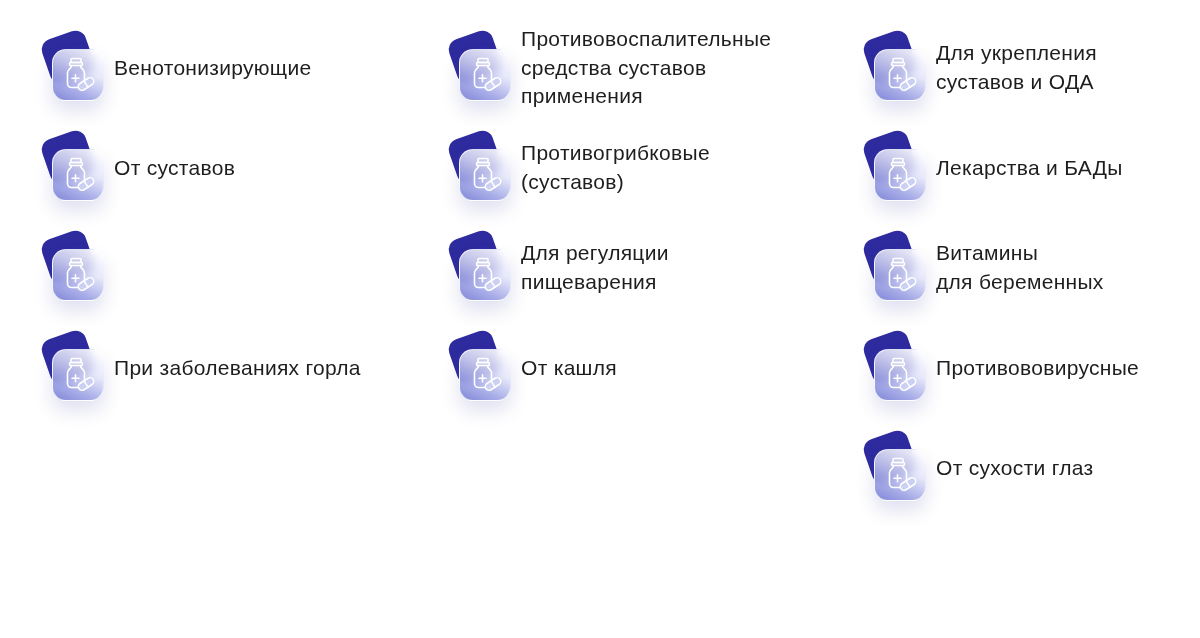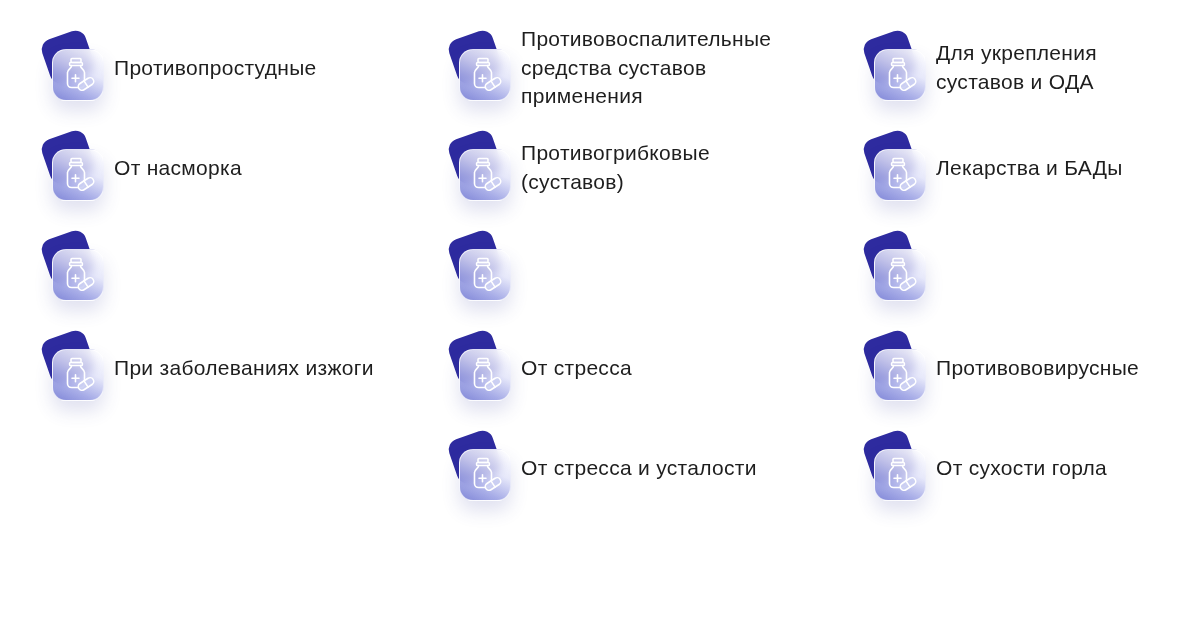--- a/index.html
+++ b/index.html
@@ -104,94 +104,94 @@
 
           <path class="ln" d="M16 25.3 H23 M19.5 21.8 V28.8"></path>
 
           <g transform="rotate(-33 30 31)">
             <rect class="cap-fill" x="21.5" y="27.3" width="17" height="7.4" rx="3.7"></rect>
             <line class="ln" x1="30" y1="27.3" x2="30" y2="34.7"></line>
           </g>
         </svg>
       </span>
     </span>
-    <span class="label">Противопростудные</span>
-  </a>
-
-
-
-  <a class="item">
-    <span class="icon">
-      <span class="icon-back"></span>
-      <span class="icon-glass">
-        <svg class="glyph" viewBox="0 0 44 44" aria-hidden="true">
-
-          <rect class="ln" x="15" y="5.5" width="10" height="4" rx="0.9"></rect>
-
-          <rect class="ln" x="13.6" y="9.5" width="12.8" height="3" rx="1.1"></rect>
-
-          <path class="ln" d="M15.6 12.5 C15.6 15.6 11.5 16.2 11.5 19.6 L11.5 30.5 C11.5 32.7 13.3 34.5 15.5 34.5 L24.5 34.5 C26.7 34.5 28.5 32.7 28.5 30.5 L28.5 19.6 C28.5 16.2 24.4 15.6 24.4 12.5"></path>
-
-          <path class="ln" d="M16 25.3 H23 M19.5 21.8 V28.8"></path>
-
-          <g transform="rotate(-33 30 31)">
-            <rect class="cap-fill" x="21.5" y="27.3" width="17" height="7.4" rx="3.7"></rect>
-            <line class="ln" x1="30" y1="27.3" x2="30" y2="34.7"></line>
-          </g>
-        </svg>
-      </span>
-    </span>
-    <span class="label">От насморка</span>
-  </a>
-
-  <a class="item">
-    <span class="icon">
-      <span class="icon-back"></span>
-      <span class="icon-glass">
-        <svg class="glyph" viewBox="0 0 44 44" aria-hidden="true">
-
-          <rect class="ln" x="15" y="5.5" width="10" height="4" rx="0.9"></rect>
-
-          <rect class="ln" x="13.6" y="9.5" width="12.8" height="3" rx="1.1"></rect>
-
-          <path class="ln" d="M15.6 12.5 C15.6 15.6 11.5 16.2 11.5 19.6 L11.5 30.5 C11.5 32.7 13.3 34.5 15.5 34.5 L24.5 34.5 C26.7 34.5 28.5 32.7 28.5 30.5 L28.5 19.6 C28.5 16.2 24.4 15.6 24.4 12.5"></path>
-
-          <path class="ln" d="M16 25.3 H23 M19.5 21.8 V28.8"></path>
-
-          <g transform="rotate(-33 30 31)">
-            <rect class="cap-fill" x="21.5" y="27.3" width="17" height="7.4" rx="3.7"></rect>
-            <line class="ln" x1="30" y1="27.3" x2="30" y2="34.7"></line>
-          </g>
-        </svg>
-      </span>
-    </span>
-  </a>
-
-  <a class="item">
-    <span class="icon">
-      <span class="icon-back"></span>
-      <span class="icon-glass">
-        <svg class="glyph" viewBox="0 0 44 44" aria-hidden="true">
-
-          <rect class="ln" x="15" y="5.5" width="10" height="4" rx="0.9"></rect>
-
-          <rect class="ln" x="13.6" y="9.5" width="12.8" height="3" rx="1.1"></rect>
-
-          <path class="ln" d="M15.6 12.5 C15.6 15.6 11.5 16.2 11.5 19.6 L11.5 30.5 C11.5 32.7 13.3 34.5 15.5 34.5 L24.5 34.5 C26.7 34.5 28.5 32.7 28.5 30.5 L28.5 19.6 C28.5 16.2 24.4 15.6 24.4 12.5"></path>
-
-          <path class="ln" d="M16 25.3 H23 M19.5 21.8 V28.8"></path>
-
-          <g transform="rotate(-33 30 31)">
-            <rect class="cap-fill" x="21.5" y="27.3" width="17" height="7.4" rx="3.7"></rect>
-            <line class="ln" x1="30" y1="27.3" x2="30" y2="34.7"></line>
-          </g>
-        </svg>
-      </span>
-    </span>
-    <span class="label">При заболеваниях изжоги</span>
+    <span class="label">Венотонизирующие</span>
+  </a>
+
+
+
+  <a class="item">
+    <span class="icon">
+      <span class="icon-back"></span>
+      <span class="icon-glass">
+        <svg class="glyph" viewBox="0 0 44 44" aria-hidden="true">
+
+          <rect class="ln" x="15" y="5.5" width="10" height="4" rx="0.9"></rect>
+
+          <rect class="ln" x="13.6" y="9.5" width="12.8" height="3" rx="1.1"></rect>
+
+          <path class="ln" d="M15.6 12.5 C15.6 15.6 11.5 16.2 11.5 19.6 L11.5 30.5 C11.5 32.7 13.3 34.5 15.5 34.5 L24.5 34.5 C26.7 34.5 28.5 32.7 28.5 30.5 L28.5 19.6 C28.5 16.2 24.4 15.6 24.4 12.5"></path>
+
+          <path class="ln" d="M16 25.3 H23 M19.5 21.8 V28.8"></path>
+
+          <g transform="rotate(-33 30 31)">
+            <rect class="cap-fill" x="21.5" y="27.3" width="17" height="7.4" rx="3.7"></rect>
+            <line class="ln" x1="30" y1="27.3" x2="30" y2="34.7"></line>
+          </g>
+        </svg>
+      </span>
+    </span>
+    <span class="label">От суставов</span>
+  </a>
+
+  <a class="item">
+    <span class="icon">
+      <span class="icon-back"></span>
+      <span class="icon-glass">
+        <svg class="glyph" viewBox="0 0 44 44" aria-hidden="true">
+
+          <rect class="ln" x="15" y="5.5" width="10" height="4" rx="0.9"></rect>
+
+          <rect class="ln" x="13.6" y="9.5" width="12.8" height="3" rx="1.1"></rect>
+
+          <path class="ln" d="M15.6 12.5 C15.6 15.6 11.5 16.2 11.5 19.6 L11.5 30.5 C11.5 32.7 13.3 34.5 15.5 34.5 L24.5 34.5 C26.7 34.5 28.5 32.7 28.5 30.5 L28.5 19.6 C28.5 16.2 24.4 15.6 24.4 12.5"></path>
+
+          <path class="ln" d="M16 25.3 H23 M19.5 21.8 V28.8"></path>
+
+          <g transform="rotate(-33 30 31)">
+            <rect class="cap-fill" x="21.5" y="27.3" width="17" height="7.4" rx="3.7"></rect>
+            <line class="ln" x1="30" y1="27.3" x2="30" y2="34.7"></line>
+          </g>
+        </svg>
+      </span>
+    </span>
+  </a>
+
+  <a class="item">
+    <span class="icon">
+      <span class="icon-back"></span>
+      <span class="icon-glass">
+        <svg class="glyph" viewBox="0 0 44 44" aria-hidden="true">
+
+          <rect class="ln" x="15" y="5.5" width="10" height="4" rx="0.9"></rect>
+
+          <rect class="ln" x="13.6" y="9.5" width="12.8" height="3" rx="1.1"></rect>
+
+          <path class="ln" d="M15.6 12.5 C15.6 15.6 11.5 16.2 11.5 19.6 L11.5 30.5 C11.5 32.7 13.3 34.5 15.5 34.5 L24.5 34.5 C26.7 34.5 28.5 32.7 28.5 30.5 L28.5 19.6 C28.5 16.2 24.4 15.6 24.4 12.5"></path>
+
+          <path class="ln" d="M16 25.3 H23 M19.5 21.8 V28.8"></path>
+
+          <g transform="rotate(-33 30 31)">
+            <rect class="cap-fill" x="21.5" y="27.3" width="17" height="7.4" rx="3.7"></rect>
+            <line class="ln" x1="30" y1="27.3" x2="30" y2="34.7"></line>
+          </g>
+        </svg>
+      </span>
+    </span>
+    <span class="label">При заболеваниях горла</span>
   </a>
 </div>
     <div class="col">
   <a class="item">
     <span class="icon">
       <span class="icon-back"></span>
       <span class="icon-glass">
         <svg class="glyph" viewBox="0 0 44 44" aria-hidden="true">
 
           <rect class="ln" x="15" y="5.5" width="10" height="4" rx="0.9"></rect>
@@ -254,69 +254,48 @@
 
           <path class="ln" d="M16 25.3 H23 M19.5 21.8 V28.8"></path>
 
           <g transform="rotate(-33 30 31)">
             <rect class="cap-fill" x="21.5" y="27.3" width="17" height="7.4" rx="3.7"></rect>
             <line class="ln" x1="30" y1="27.3" x2="30" y2="34.7"></line>
           </g>
         </svg>
       </span>
     </span>
-  </a>
-
-  <a class="item">
-    <span class="icon">
-      <span class="icon-back"></span>
-      <span class="icon-glass">
-        <svg class="glyph" viewBox="0 0 44 44" aria-hidden="true">
-
-          <rect class="ln" x="15" y="5.5" width="10" height="4" rx="0.9"></rect>
-
-          <rect class="ln" x="13.6" y="9.5" width="12.8" height="3" rx="1.1"></rect>
-
-          <path class="ln" d="M15.6 12.5 C15.6 15.6 11.5 16.2 11.5 19.6 L11.5 30.5 C11.5 32.7 13.3 34.5 15.5 34.5 L24.5 34.5 C26.7 34.5 28.5 32.7 28.5 30.5 L28.5 19.6 C28.5 16.2 24.4 15.6 24.4 12.5"></path>
-
-          <path class="ln" d="M16 25.3 H23 M19.5 21.8 V28.8"></path>
-
-          <g transform="rotate(-33 30 31)">
-            <rect class="cap-fill" x="21.5" y="27.3" width="17" height="7.4" rx="3.7"></rect>
-            <line class="ln" x1="30" y1="27.3" x2="30" y2="34.7"></line>
-          </g>
-        </svg>
-      </span>
-    </span>
-    <span class="label">От стресса</span>
-  </a>
-
-  <a class="item">
-    <span class="icon">
-      <span class="icon-back"></span>
-      <span class="icon-glass">
-        <svg class="glyph" viewBox="0 0 44 44" aria-hidden="true">
-
-          <rect class="ln" x="15" y="5.5" width="10" height="4" rx="0.9"></rect>
-
-          <rect class="ln" x="13.6" y="9.5" width="12.8" height="3" rx="1.1"></rect>
-
-          <path class="ln" d="M15.6 12.5 C15.6 15.6 11.5 16.2 11.5 19.6 L11.5 30.5 C11.5 32.7 13.3 34.5 15.5 34.5 L24.5 34.5 C26.7 34.5 28.5 32.7 28.5 30.5 L28.5 19.6 C28.5 16.2 24.4 15.6 24.4 12.5"></path>
-
-          <path class="ln" d="M16 25.3 H23 M19.5 21.8 V28.8"></path>
-
-          <g transform="rotate(-33 30 31)">
-            <rect class="cap-fill" x="21.5" y="27.3" width="17" height="7.4" rx="3.7"></rect>
-            <line class="ln" x1="30" y1="27.3" x2="30" y2="34.7"></line>
-          </g>
-        </svg>
-      </span>
-    </span>
-    <span class="label">От стресса и усталости</span>
-  </a>
+    <span class="label">Для регуляции
+пищеварения</span>
+  </a>
+
+  <a class="item">
+    <span class="icon">
+      <span class="icon-back"></span>
+      <span class="icon-glass">
+        <svg class="glyph" viewBox="0 0 44 44" aria-hidden="true">
+
+          <rect class="ln" x="15" y="5.5" width="10" height="4" rx="0.9"></rect>
+
+          <rect class="ln" x="13.6" y="9.5" width="12.8" height="3" rx="1.1"></rect>
+
+          <path class="ln" d="M15.6 12.5 C15.6 15.6 11.5 16.2 11.5 19.6 L11.5 30.5 C11.5 32.7 13.3 34.5 15.5 34.5 L24.5 34.5 C26.7 34.5 28.5 32.7 28.5 30.5 L28.5 19.6 C28.5 16.2 24.4 15.6 24.4 12.5"></path>
+
+          <path class="ln" d="M16 25.3 H23 M19.5 21.8 V28.8"></path>
+
+          <g transform="rotate(-33 30 31)">
+            <rect class="cap-fill" x="21.5" y="27.3" width="17" height="7.4" rx="3.7"></rect>
+            <line class="ln" x1="30" y1="27.3" x2="30" y2="34.7"></line>
+          </g>
+        </svg>
+      </span>
+    </span>
+    <span class="label">От кашля</span>
+  </a>
+
 </div>
     <div class="col">
   <a class="item">
     <span class="icon">
       <span class="icon-back"></span>
       <span class="icon-glass">
         <svg class="glyph" viewBox="0 0 44 44" aria-hidden="true">
 
           <rect class="ln" x="15" y="5.5" width="10" height="4" rx="0.9"></rect>
 
@@ -375,20 +354,22 @@
 
           <path class="ln" d="M16 25.3 H23 M19.5 21.8 V28.8"></path>
 
           <g transform="rotate(-33 30 31)">
             <rect class="cap-fill" x="21.5" y="27.3" width="17" height="7.4" rx="3.7"></rect>
             <line class="ln" x1="30" y1="27.3" x2="30" y2="34.7"></line>
           </g>
         </svg>
       </span>
     </span>
+    <span class="label">Витамины
+для беременных</span>
   </a>
 
   <a class="item">
     <span class="icon">
       <span class="icon-back"></span>
       <span class="icon-glass">
         <svg class="glyph" viewBox="0 0 44 44" aria-hidden="true">
 
           <rect class="ln" x="15" y="5.5" width="10" height="4" rx="0.9"></rect>
 
@@ -422,16 +403,16 @@
 
           <path class="ln" d="M16 25.3 H23 M19.5 21.8 V28.8"></path>
 
           <g transform="rotate(-33 30 31)">
             <rect class="cap-fill" x="21.5" y="27.3" width="17" height="7.4" rx="3.7"></rect>
             <line class="ln" x1="30" y1="27.3" x2="30" y2="34.7"></line>
           </g>
         </svg>
       </span>
     </span>
-    <span class="label">От сухости горла</span>
+    <span class="label">От сухости глаз</span>
   </a>
 </div>
   </div>
 
 </body></html>

